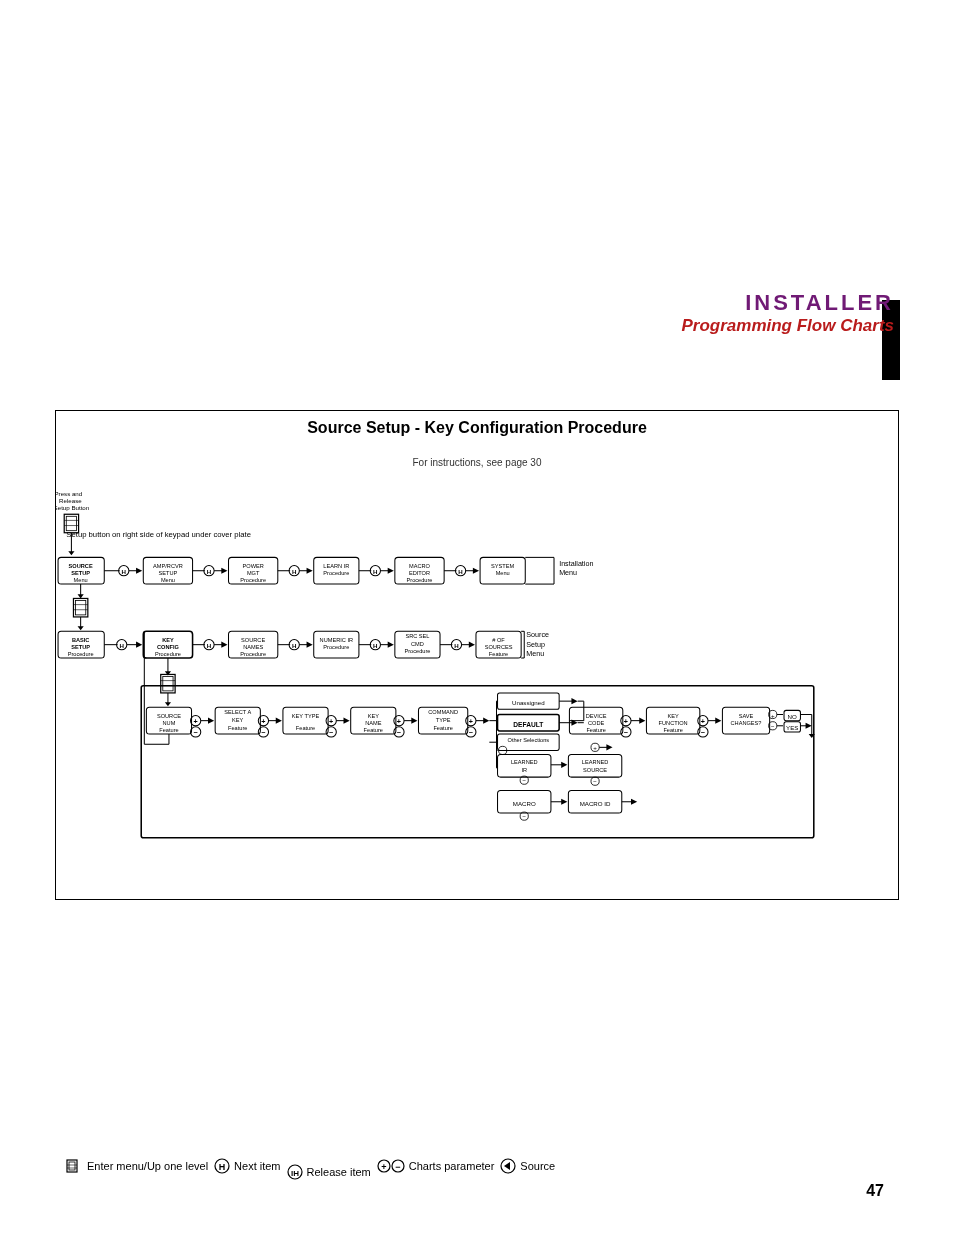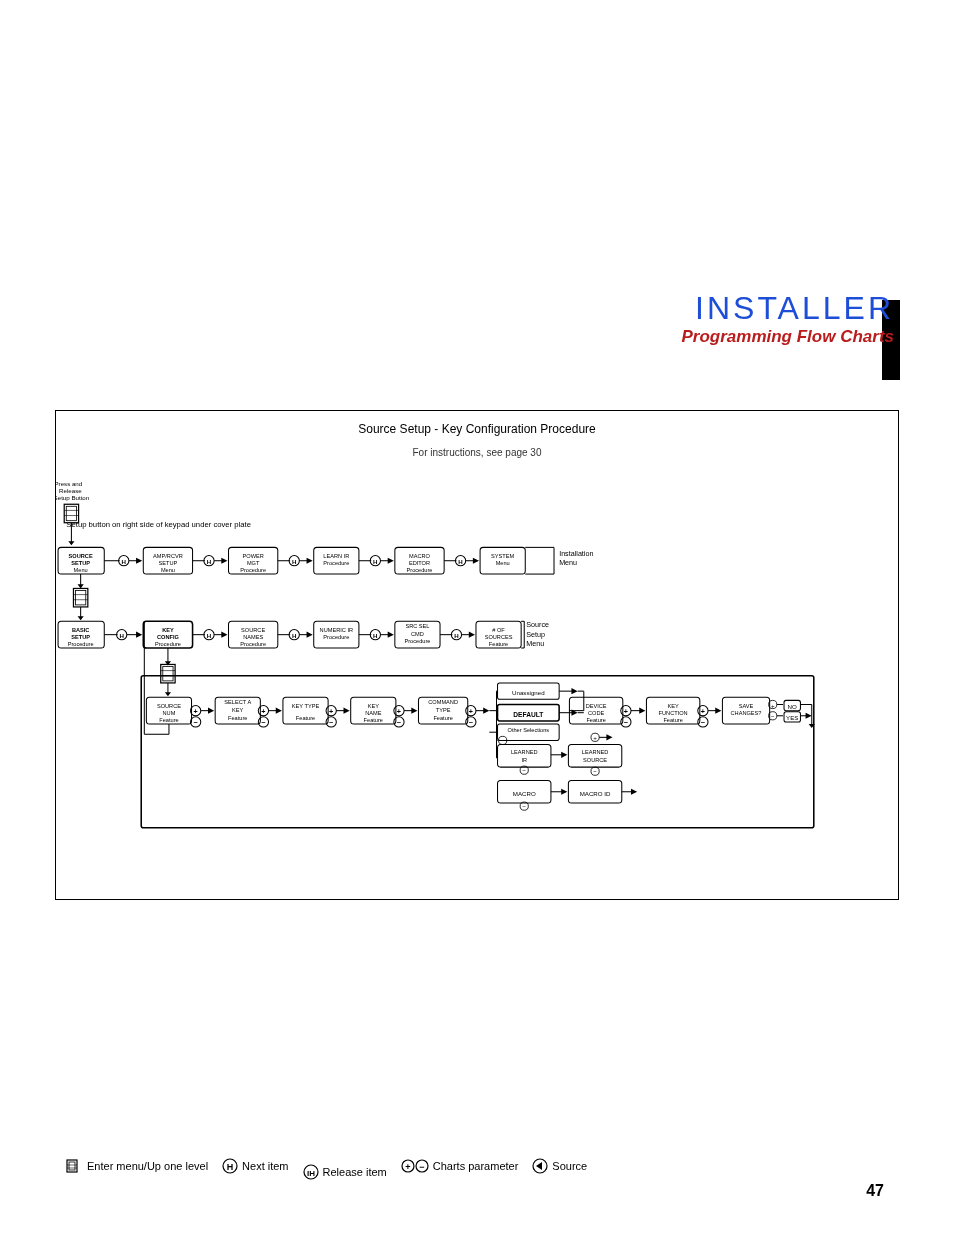--- a/index.html
+++ b/index.html
@@ -39,31 +39,31 @@
   </style>
 </head>
 <body>
 
 <div class="page">
 
   <div class="side-tab"></div>
 
   <div class="header-section">
     <div>
-      <span style="font-size:32px;font-weight:400;letter-spacing:3px;color:#1d4ed8;">INSTALLER</span>
+      <span style="font-size:22px;font-weight:700;letter-spacing:3px;color:#701a75;">INSTALLER</span>
     </div>
     <div style="font-size:17px;font-style:italic;font-weight:bold;color:#b91c1c;">Programming Flow Charts</div>
   </div>
 
   <div style="position:absolute;top:410px;left:55px;right:55px;height:490px;border:1.5px solid #000;">
 
     <div style="text-align:center;padding-top:8px;">
-      <span style="font-size:12px;font-weight:normal;">Source Setup - Key Configuration Procedure</span>
-    </div>
-    <div style="text-align:center;font-size:10px;color:#333;margin-top:10px;">
+      <span style="font-size:16px;font-weight:bold;">Source Setup - Key Configuration Procedure</span>
+    </div>
+    <div style="text-align:center;font-size:10px;color:#333;margin-top:20px;">
       <span>For instructions, see page 30</span>
     </div>
 
     
     <svg viewBox="0 0 820 430" style="width:100%;height:calc(100% - 40px);margin-top:4px;">
 
       <text x="12" y="20" font-size="6" text-anchor="middle">Press and</text>
       <text x="14" y="27" font-size="6" text-anchor="middle">Release</text>
       <text x="15" y="34" font-size="6" text-anchor="middle">Setup Button</text>
 
@@ -419,21 +419,21 @@
       <line x1="88" y1="205" x2="88" y2="226" stroke="#000" stroke-width="0"></line>
 
       <line x1="110" y1="252" x2="110" y2="262" stroke="#000" stroke-width="1"></line>
       <line x1="86" y1="262" x2="110" y2="262" stroke="#000" stroke-width="1"></line>
       <line x1="86" y1="152" x2="86" y2="262" stroke="#000" stroke-width="1"></line>
       <line x1="86" y1="178" x2="88" y2="178" stroke="#000" stroke-width="1"></line>
 
     </svg>
   </div>
 
-  <div style="position:absolute;bottom:55px;left:65px;right:65px;display:flex;align-items:center;gap:14px;font-size:11px;">
+  <div style="position:absolute;bottom:55px;left:65px;right:65px;display:flex;align-items:center;gap:6px;font-size:11px;">
 
     <div style="display:flex;align-items:center;gap:4px;">
       <svg width="18" height="18" viewBox="0 0 18 18">
         <rect x="2" y="3" width="10" height="12" fill="none" stroke="#000" stroke-width="1.2"></rect>
         <rect x="4" y="5" width="6" height="8" fill="none" stroke="#000" stroke-width="0.8"></rect>
         <line x1="2" y1="8" x2="12" y2="8" stroke="#000" stroke-width="0.6"></line>
         <line x1="2" y1="11" x2="12" y2="11" stroke="#000" stroke-width="0.6"></line>
       </svg>
       <span>Enter menu/Up one level</span>
     </div>

